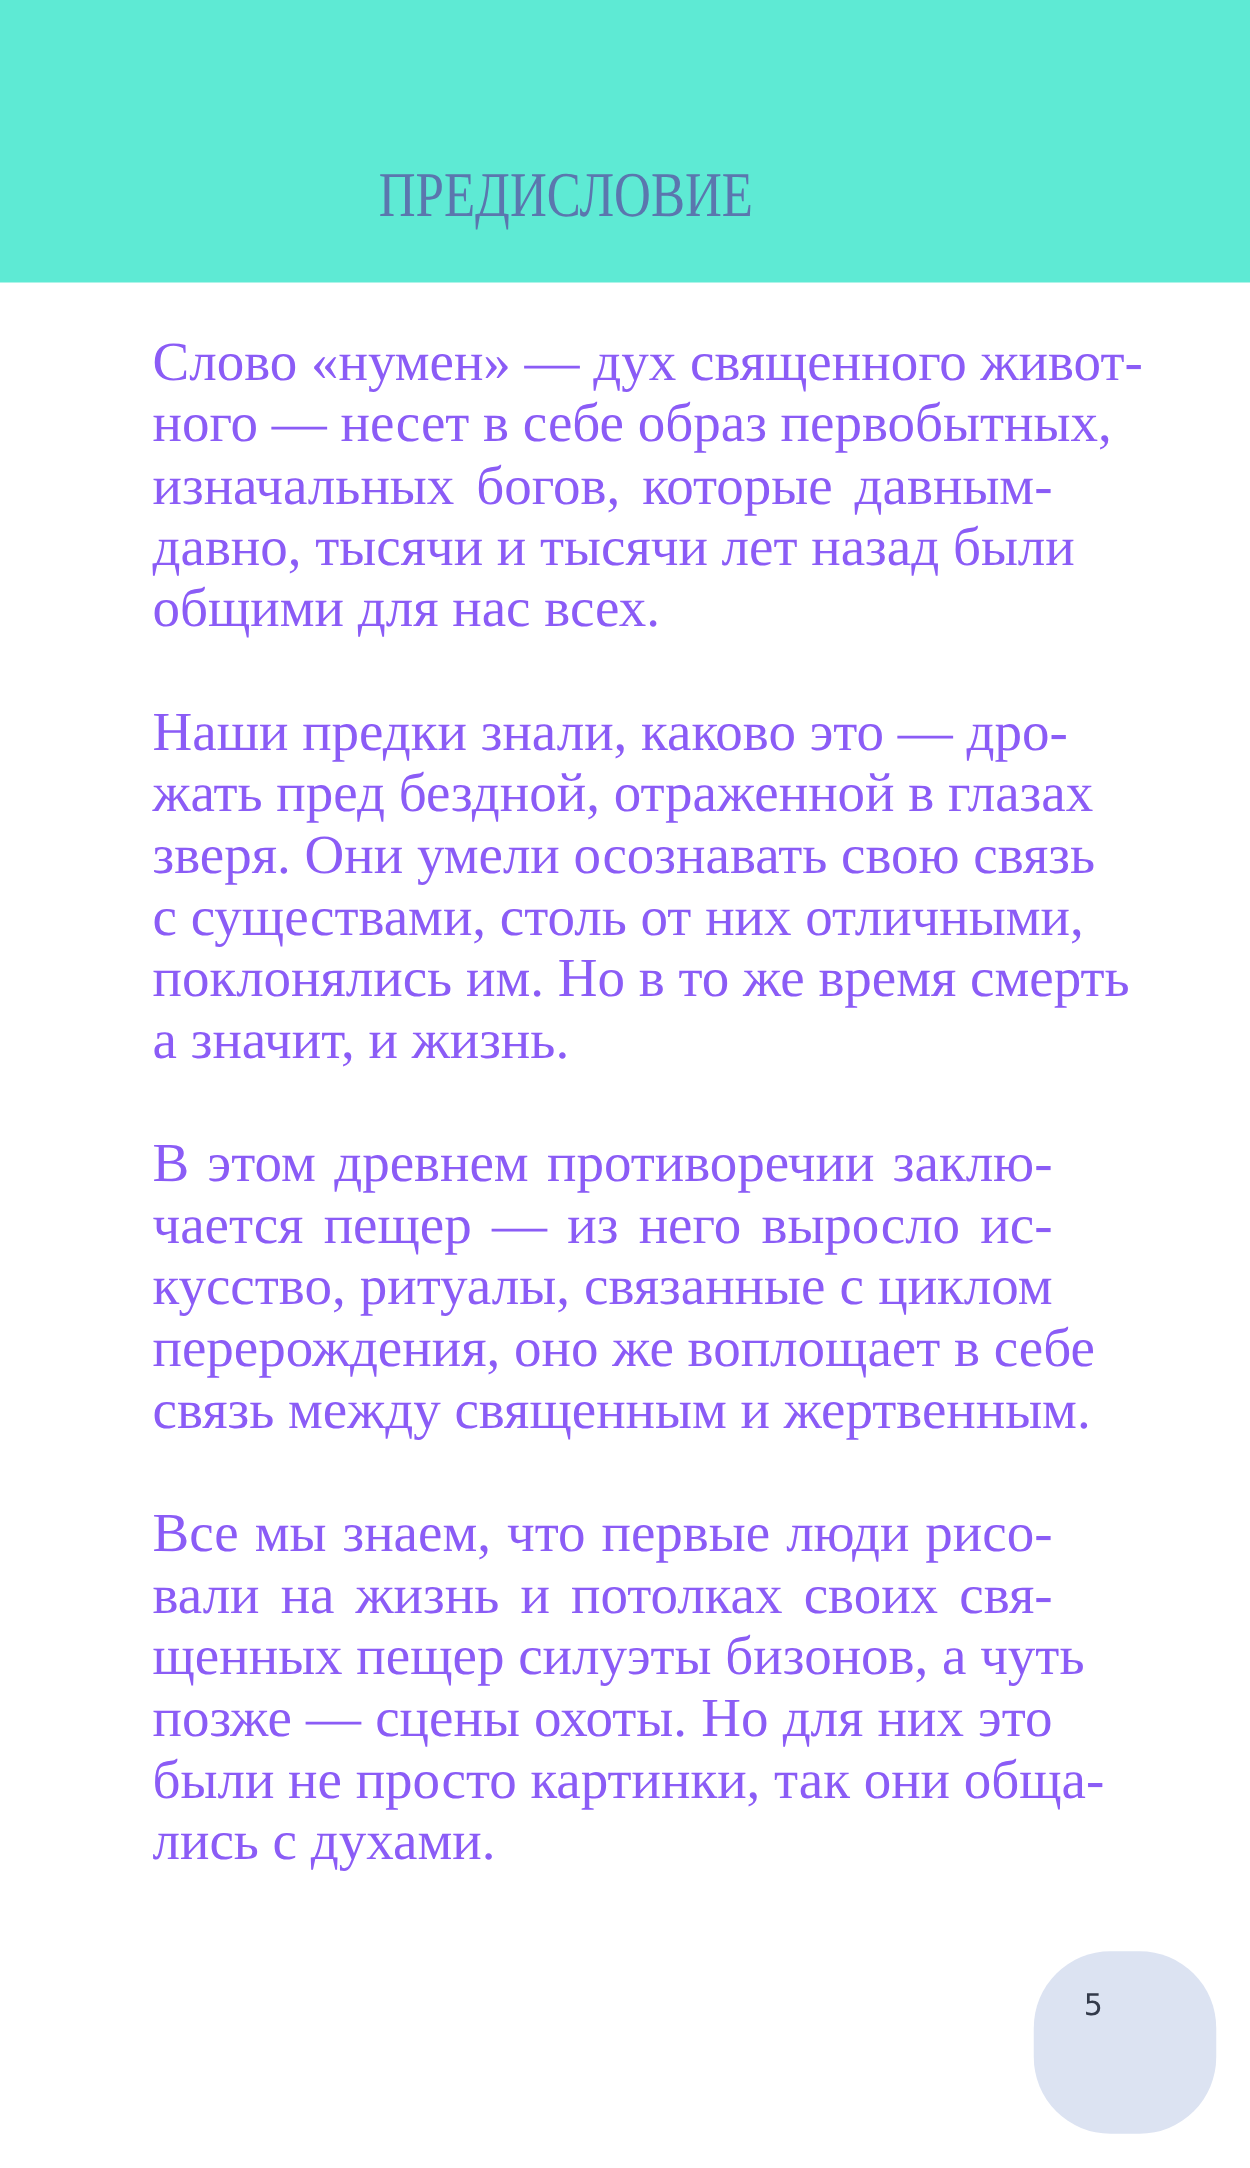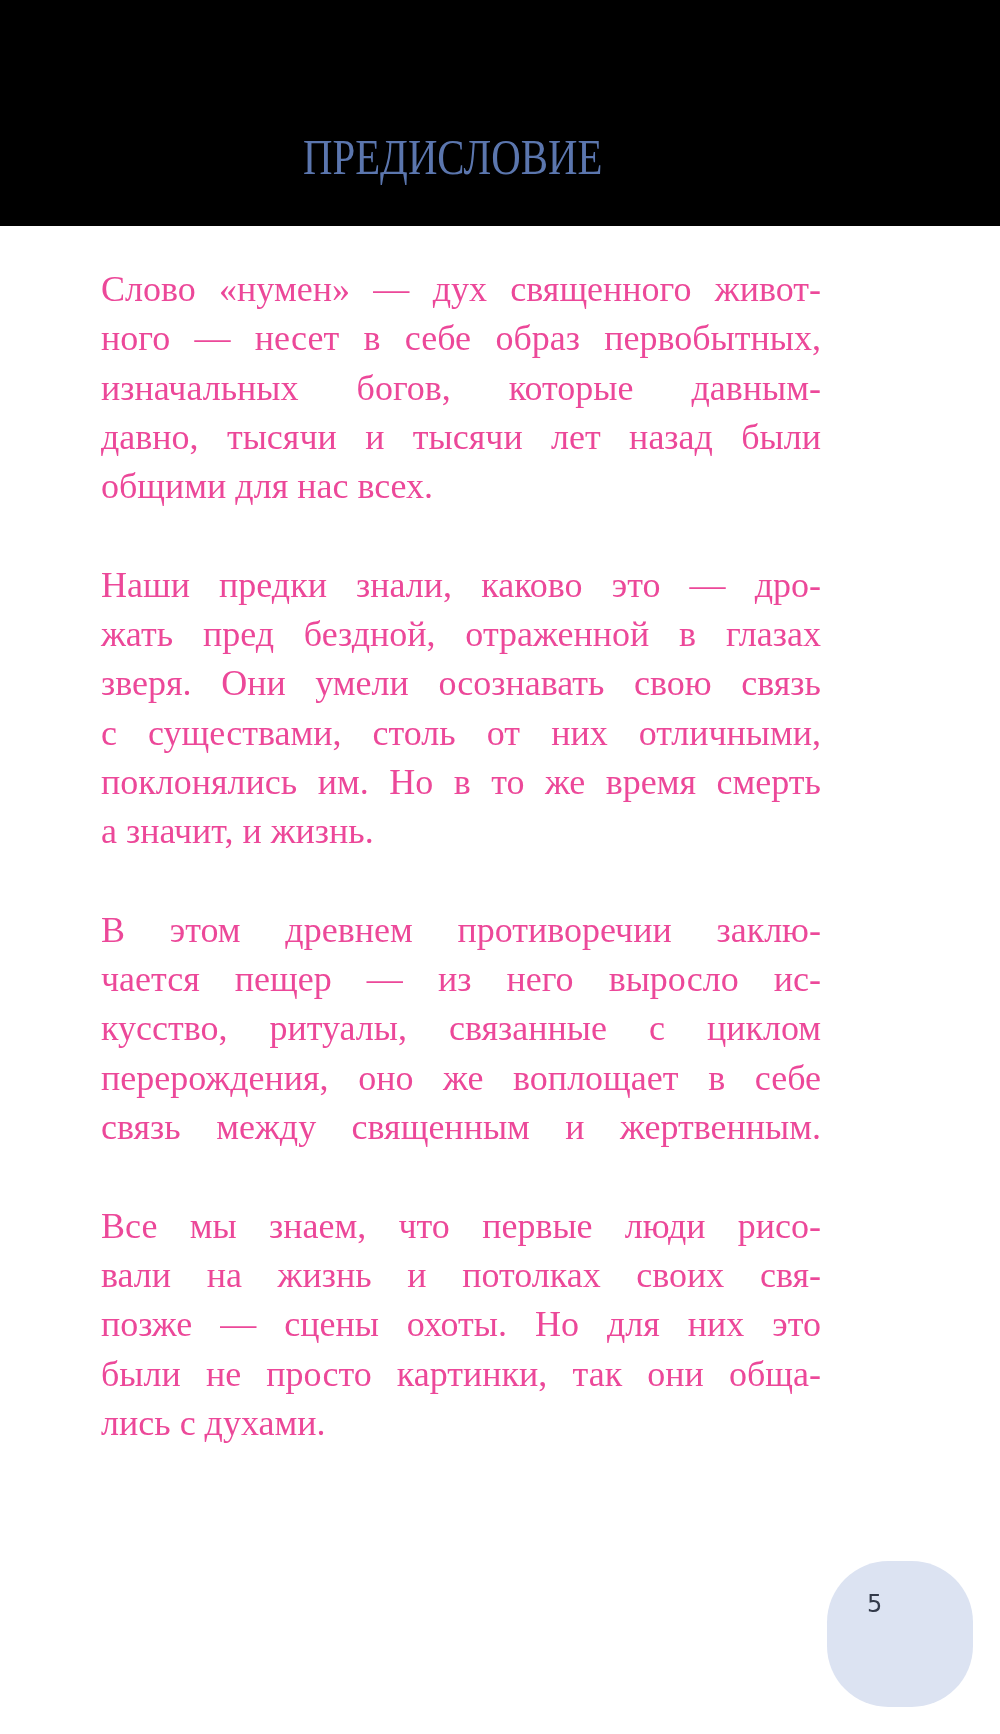--- a/index.html
+++ b/index.html
@@ -12,46 +12,46 @@
     height: 1734px;
     position: relative;
     overflow: hidden;
     font-family: "Liberation Serif", "DejaVu Serif", serif;
   }
   .page-header {
     position: absolute;
     left: 0; top: 0;
     width: 1000px;
     height: 226px;
-    background: #000000;
+    background: #5eead4;
   }
   .page-title {
     position: absolute;
     left: 303px;
     top: 127px;
     width: 330px;
     height: 60px;
     font-family: "Liberation Serif", "DejaVu Serif", serif;
     font-size: 51px;
     line-height: 60px;
     color: #5b76ae;
     white-space: nowrap;
     transform-origin: 0 50%;
     transform: scaleX(0.80);
     letter-spacing: 0px;
     margin: 0;
     font-weight: normal;
   }
   .body-text {
     position: absolute;
-    left: 101px;
+    left: 122px;
     top: 265px;
     width: 720px;
-    color: #ec4899;
-    font-size: 36px;
+    color: #8b5cf6;
+    font-size: 44px;
     line-height: 49.3px;
   }
   .paragraph {
     margin: 0 0 49.3px 0;
   }
   .line {
     display: block;
     text-align: justify;
     text-align-last: justify;
     white-space: nowrap;
@@ -107,20 +107,21 @@
   <p class="paragraph">
     <span class="line">В этом древнем противоречии заклю-</span>
     <span class="line">чается пещер — из него выросло ис-</span>
     <span class="line">кусство, ритуалы, связанные с циклом</span>
     <span class="line">перерождения, оно же воплощает в себе</span>
     <span class="line">связь между священным и жертвенным.</span>
   </p>
   <p class="paragraph">
     <span class="line">Все мы знаем, что первые люди рисо-</span>
     <span class="line">вали на жизнь и потолках своих свя-</span>
+    <span class="line">щенных пещер силуэты бизонов, а чуть</span>
     <span class="line">позже — сцены охоты. Но для них это</span>
     <span class="line">были не просто картинки, так они обща-</span>
     <span class="line last">лись с духами.</span>
   </p>
 </div>
 
 <div class="page-badge">
   <span class="page-number">5</span>
 </div>
 

